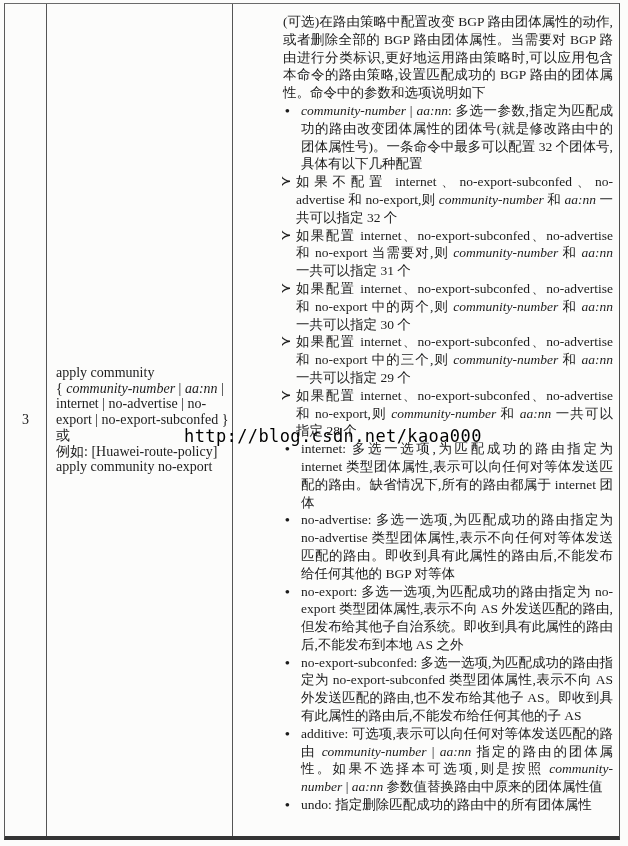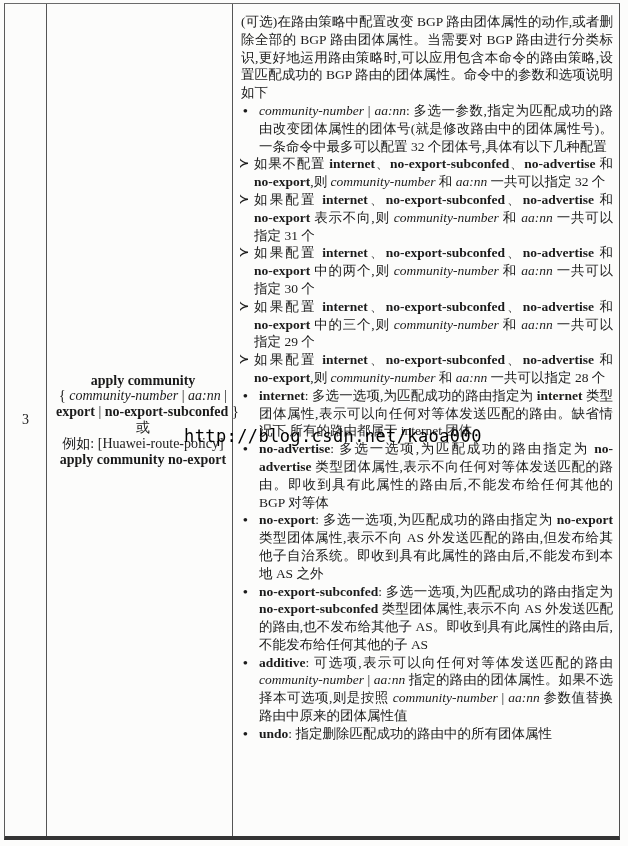--- a/index.html
+++ b/index.html
@@ -21,21 +21,21 @@
     position: absolute;
     left: 4px; top: 3px;
     width: 616px; height: 837px;
     display: flex;
     border-top: 1px solid #6a6a6a;
     border-left: 1px solid #5a5a5a;
     border-right: 1px solid #4f4f4f;
     border-bottom: 4px solid #343434;
     background: transparent;
   }
-  .cell { position: relative; z-index: 1; text-align: center; }
+  .cell { position: relative; z-index: 1; }
 
   .cell-num {
     width: 42px;
     border-right: 1px solid #555555;
     display: flex;
     align-items: center;
     justify-content: center;
     font-size: 14px;
   }
 
@@ -50,28 +50,29 @@
     line-height: 15.8px;
   }
   .cmd-line { white-space: nowrap; }
 
   .cell-desc {
     flex: 1;
     padding: 9px 6px 6px 8px;
     font-size: 13.5px;
     line-height: 17.8px;
     text-align: justify;
+    margin-left: 42px;
   }
   .blk { position: relative; }
   .blk.bullet { padding-left: 18px; }
   .blk.bullet > .marker { position: absolute; left: 2px; top: 0; font-weight: bold; }
   .blk.arrow { padding-left: 13px; }
   .blk.arrow > .marker { position: absolute; left: -2px; top: 0; font-weight: bold; font-size: 12px; }
 
-  .b { font-weight: bold; }
+  .b { font-weight: normal; }
   .i { font-style: italic; }
 
   .wm {
     position: absolute;
     left: 184px; top: 426px;
     z-index: 2;
     font-family: "DejaVu Sans Mono", monospace;
     font-size: 17px;
     letter-spacing: 0.4px;
     color: #000000;
@@ -90,33 +91,34 @@
   <div class="row">
 
     <div class="cell cell-num">
       <span>3</span>
     </div>
 
     <div class="cell cell-cmd">
       <div>
           <div class="cmd-line"><span class="b">apply community</span></div>
           <div class="cmd-line"><span>{ </span><span class="i">community-number</span><span> | </span><span class="i">aa:nn</span><span> |</span></div>
+          <div class="cmd-line"><span class="b">internet</span><span> | </span><span class="b">no-advertise</span><span> | </span><span class="b">no-</span></div>
           <div class="cmd-line"><span class="b">export</span><span> | </span><span class="b">no-export-subconfed</span><span> }</span></div>
           <div class="cmd-line"><span>或</span></div>
           <div class="cmd-line"><span>例如: [Huawei-route-policy]</span></div>
           <div class="cmd-line"><span class="b">apply community no-export</span></div>
         </div>
     </div>
 
     <div class="cell cell-desc">
       <div>
           <div class="blk para"><span>(可选)在路由策略中配置改变 BGP 路由团体属性的动作,或者删除全部的 BGP 路由团体属性。当需要对 BGP 路由进行分类标识,更好地运用路由策略时,可以应用包含本命令的路由策略,设置匹配成功的 BGP 路由的团体属性。命令中的参数和选项说明如下</span></div>
           <div class="blk bullet"><span class="marker">•</span><span class="i">community-number</span><span> | </span><span class="i">aa:nn</span><span>: 多选一参数,指定为匹配成功的路由改变团体属性的团体号(就是修改路由中的团体属性号)。一条命令中最多可以配置 32 个团体号,具体有以下几种配置</span></div>
           <div class="blk arrow"><span class="marker">≻</span><span>如果不配置 </span><span class="b">internet</span><span>、</span><span class="b">no-export-subconfed</span><span>、</span><span class="b">no-advertise</span><span> 和 </span><span class="b">no-export</span><span>,则 </span><span class="i">community-number</span><span> 和 </span><span class="i">aa:nn</span><span> 一共可以指定 32 个</span></div>
-          <div class="blk arrow"><span class="marker">≻</span><span>如果配置 </span><span class="b">internet</span><span>、</span><span class="b">no-export-subconfed</span><span>、</span><span class="b">no-advertise</span><span> 和 </span><span class="b">no-export</span><span> 表示不向,则 </span><span class="i">community-number</span><span> 和 </span><span class="i">aa:nn</span><span> 一共可以指定 31 个</span></div>
+          <div class="blk arrow"><span class="marker">≻</span><span>如果配置 </span><span class="b">internet</span><span>、</span><span class="b">no-export-subconfed</span><span>、</span><span class="b">no-advertise</span><span> 和 </span><span class="b">no-export</span><span> 当需要对,则 </span><span class="i">community-number</span><span> 和 </span><span class="i">aa:nn</span><span> 一共可以指定 31 个</span></div>
           <div class="blk arrow"><span class="marker">≻</span><span>如果配置 </span><span class="b">internet</span><span>、</span><span class="b">no-export-subconfed</span><span>、</span><span class="b">no-advertise</span><span> 和 </span><span class="b">no-export</span><span> 中的两个,则 </span><span class="i">community-number</span><span> 和 </span><span class="i">aa:nn</span><span> 一共可以指定 30 个</span></div>
           <div class="blk arrow"><span class="marker">≻</span><span>如果配置 </span><span class="b">internet</span><span>、</span><span class="b">no-export-subconfed</span><span>、</span><span class="b">no-advertise</span><span> 和 </span><span class="b">no-export</span><span> 中的三个,则 </span><span class="i">community-number</span><span> 和 </span><span class="i">aa:nn</span><span> 一共可以指定 29 个</span></div>
           <div class="blk arrow"><span class="marker">≻</span><span>如果配置 </span><span class="b">internet</span><span>、</span><span class="b">no-export-subconfed</span><span>、</span><span class="b">no-advertise</span><span> 和 </span><span class="b">no-export</span><span>,则 </span><span class="i">community-number</span><span> 和 </span><span class="i">aa:nn</span><span> 一共可以指定 28 个</span></div>
           <div class="blk bullet"><span class="marker">•</span><span class="b">internet</span><span>: 多选一选项,为匹配成功的路由指定为 </span><span class="b">internet</span><span> 类型团体属性,表示可以向任何对等体发送匹配的路由。缺省情况下,所有的路由都属于 internet 团体</span></div>
           <div class="blk bullet"><span class="marker">•</span><span class="b">no-advertise</span><span>: 多选一选项,为匹配成功的路由指定为 </span><span class="b">no-advertise</span><span> 类型团体属性,表示不向任何对等体发送匹配的路由。即收到具有此属性的路由后,不能发布给任何其他的 BGP 对等体</span></div>
           <div class="blk bullet"><span class="marker">•</span><span class="b">no-export</span><span>: 多选一选项,为匹配成功的路由指定为 </span><span class="b">no-export</span><span> 类型团体属性,表示不向 AS 外发送匹配的路由,但发布给其他子自治系统。即收到具有此属性的路由后,不能发布到本地 AS 之外</span></div>
           <div class="blk bullet"><span class="marker">•</span><span class="b">no-export-subconfed</span><span>: 多选一选项,为匹配成功的路由指定为 </span><span class="b">no-export-subconfed</span><span> 类型团体属性,表示不向 AS 外发送匹配的路由,也不发布给其他子 AS。即收到具有此属性的路由后,不能发布给任何其他的子 AS</span></div>
           <div class="blk bullet"><span class="marker">•</span><span class="b">additive</span><span>: 可选项,表示可以向任何对等体发送匹配的路由 </span><span class="i">community-number</span><span> | </span><span class="i">aa:nn</span><span> 指定的路由的团体属性。如果不选择本可选项,则是按照 </span><span class="i">community-number</span><span> | </span><span class="i">aa:nn</span><span> 参数值替换路由中原来的团体属性值</span></div>
           <div class="blk bullet"><span class="marker">•</span><span class="b">undo</span><span>: 指定删除匹配成功的路由中的所有团体属性</span></div>
         </div>

